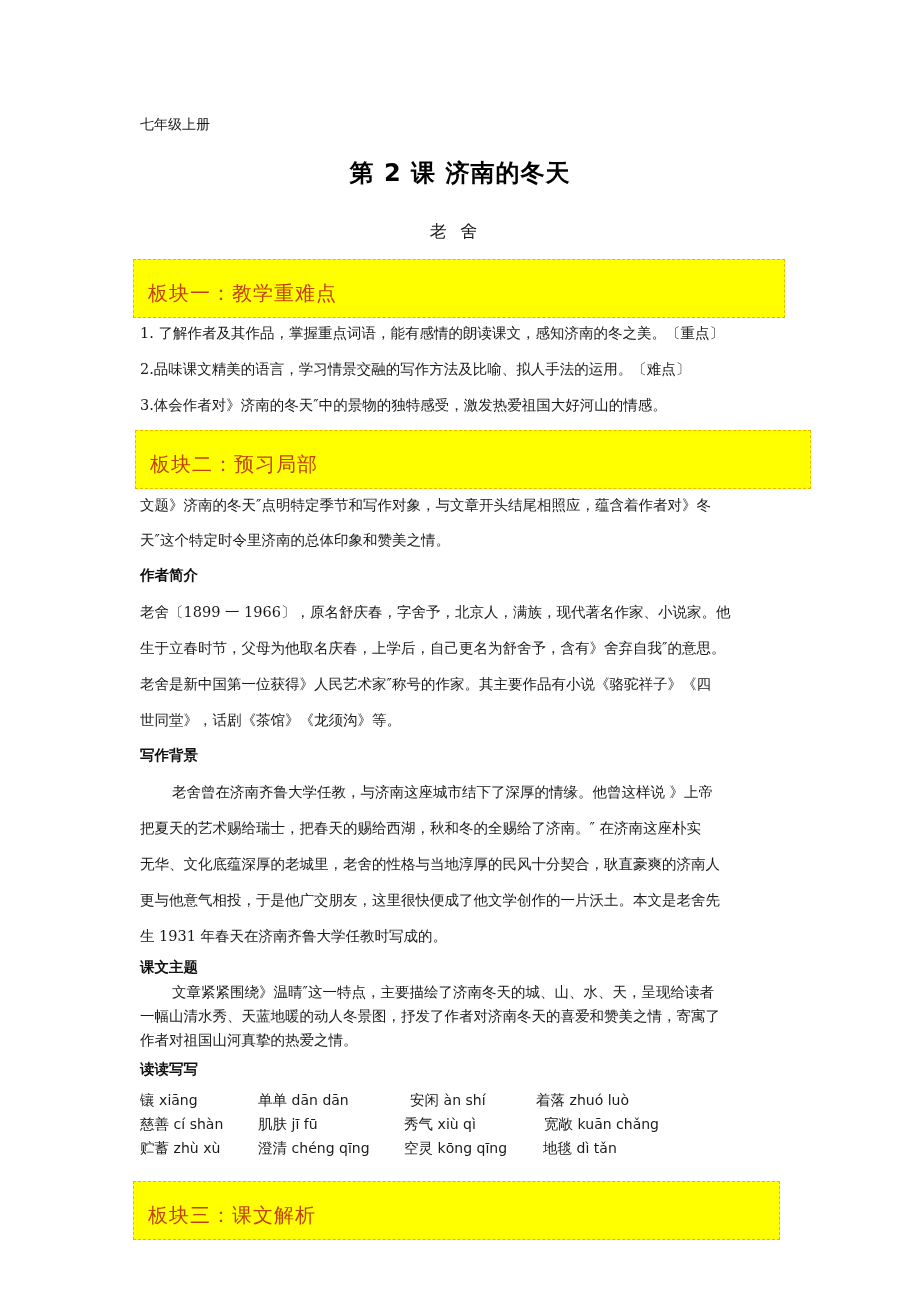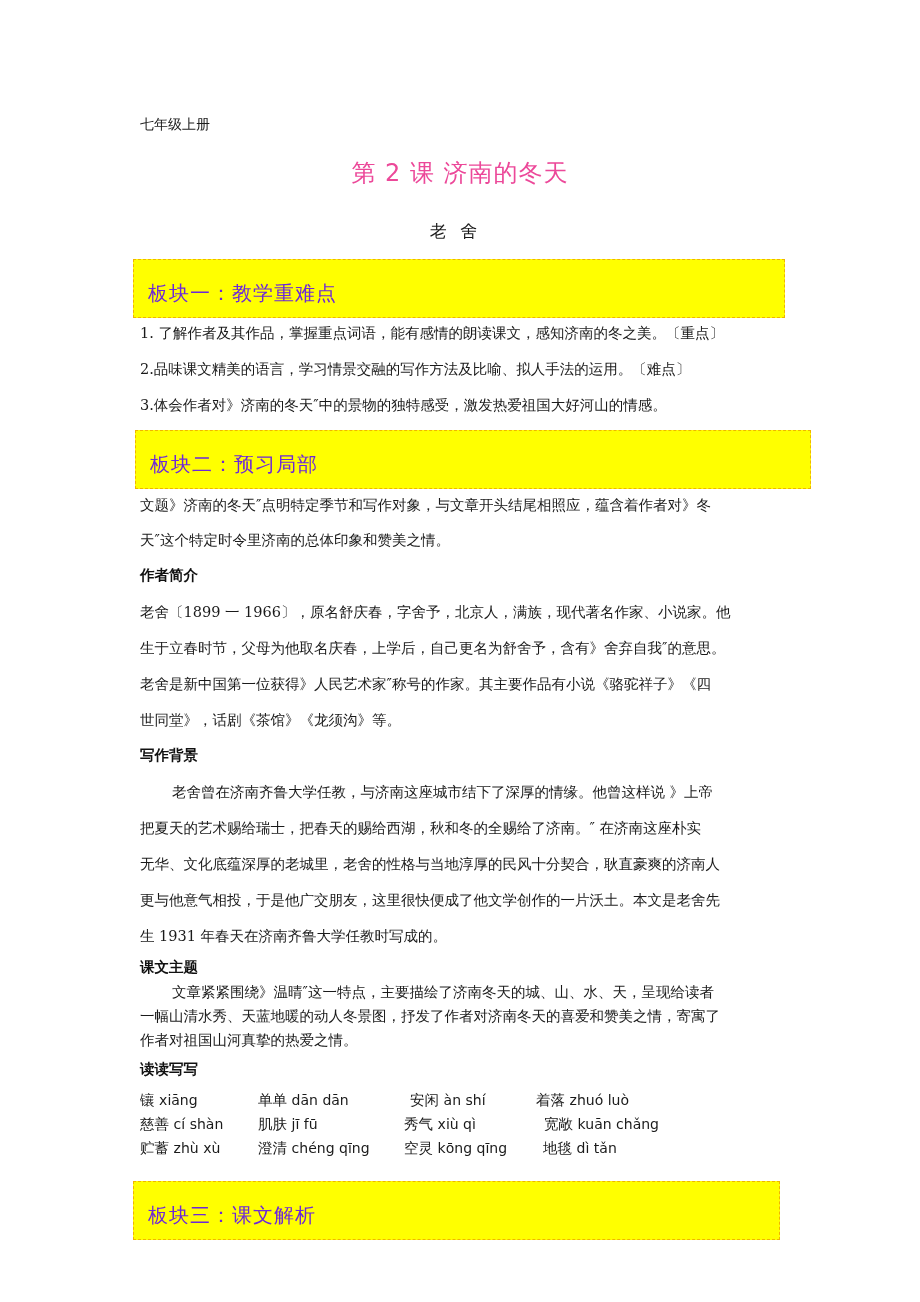--- a/index.html
+++ b/index.html
@@ -2,24 +2,24 @@
 <html><head>
 <meta charset="utf-8">
 <style>
   html, body { margin: 0; padding: 0; background: #ffffff; }
   body { width: 920px; height: 1302px; position: relative; overflow: hidden;
          font-family: "DejaVu Serif", "Liberation Serif", serif; color: #1a1a1a; }
   .abs { position: absolute; white-space: nowrap; }
   .grade { left: 140px; top: 116px; font-size: 14px; }
   .title { left: 0; width: 920px; top: 157px; text-align: center;
            font-family: "DejaVu Sans", "Liberation Sans", sans-serif;
-           font-size: 24px; font-weight: normal; color: #ec4899; letter-spacing: 1px; }
+           font-size: 24px; font-weight: bold; color: #000000; letter-spacing: 1px; }
   .author { left: 0; width: 911px; top: 220px; text-align: center; font-size: 17px; letter-spacing: 4px; }
   .block { position: absolute; background: #ffff00; border: 1px dashed #f0b400; box-sizing: border-box; }
-  .block span { position: absolute; left: 14px; top: 20px; font-size: 20px; color: #6d28d9; letter-spacing: 1px; }
+  .block span { position: absolute; left: 14px; top: 20px; font-size: 20px; color: #c2410c; letter-spacing: 1px; }
   .line { position: absolute; left: 140px; font-size: 14.5px; white-space: nowrap; }
   .h { position: absolute; left: 140px; font-family: "DejaVu Sans", "Liberation Sans", sans-serif;
        font-weight: bold; font-size: 14.5px; color: #111; }
   .vocab { position: absolute; font-size: 14.5px; white-space: nowrap; }
   .vocab .py { font-family: "DejaVu Sans", "Liberation Sans", sans-serif; font-size: 14px; }
 </style>
 </head>
 <body>
 
 <div class="abs grade">七年级上册</div>

